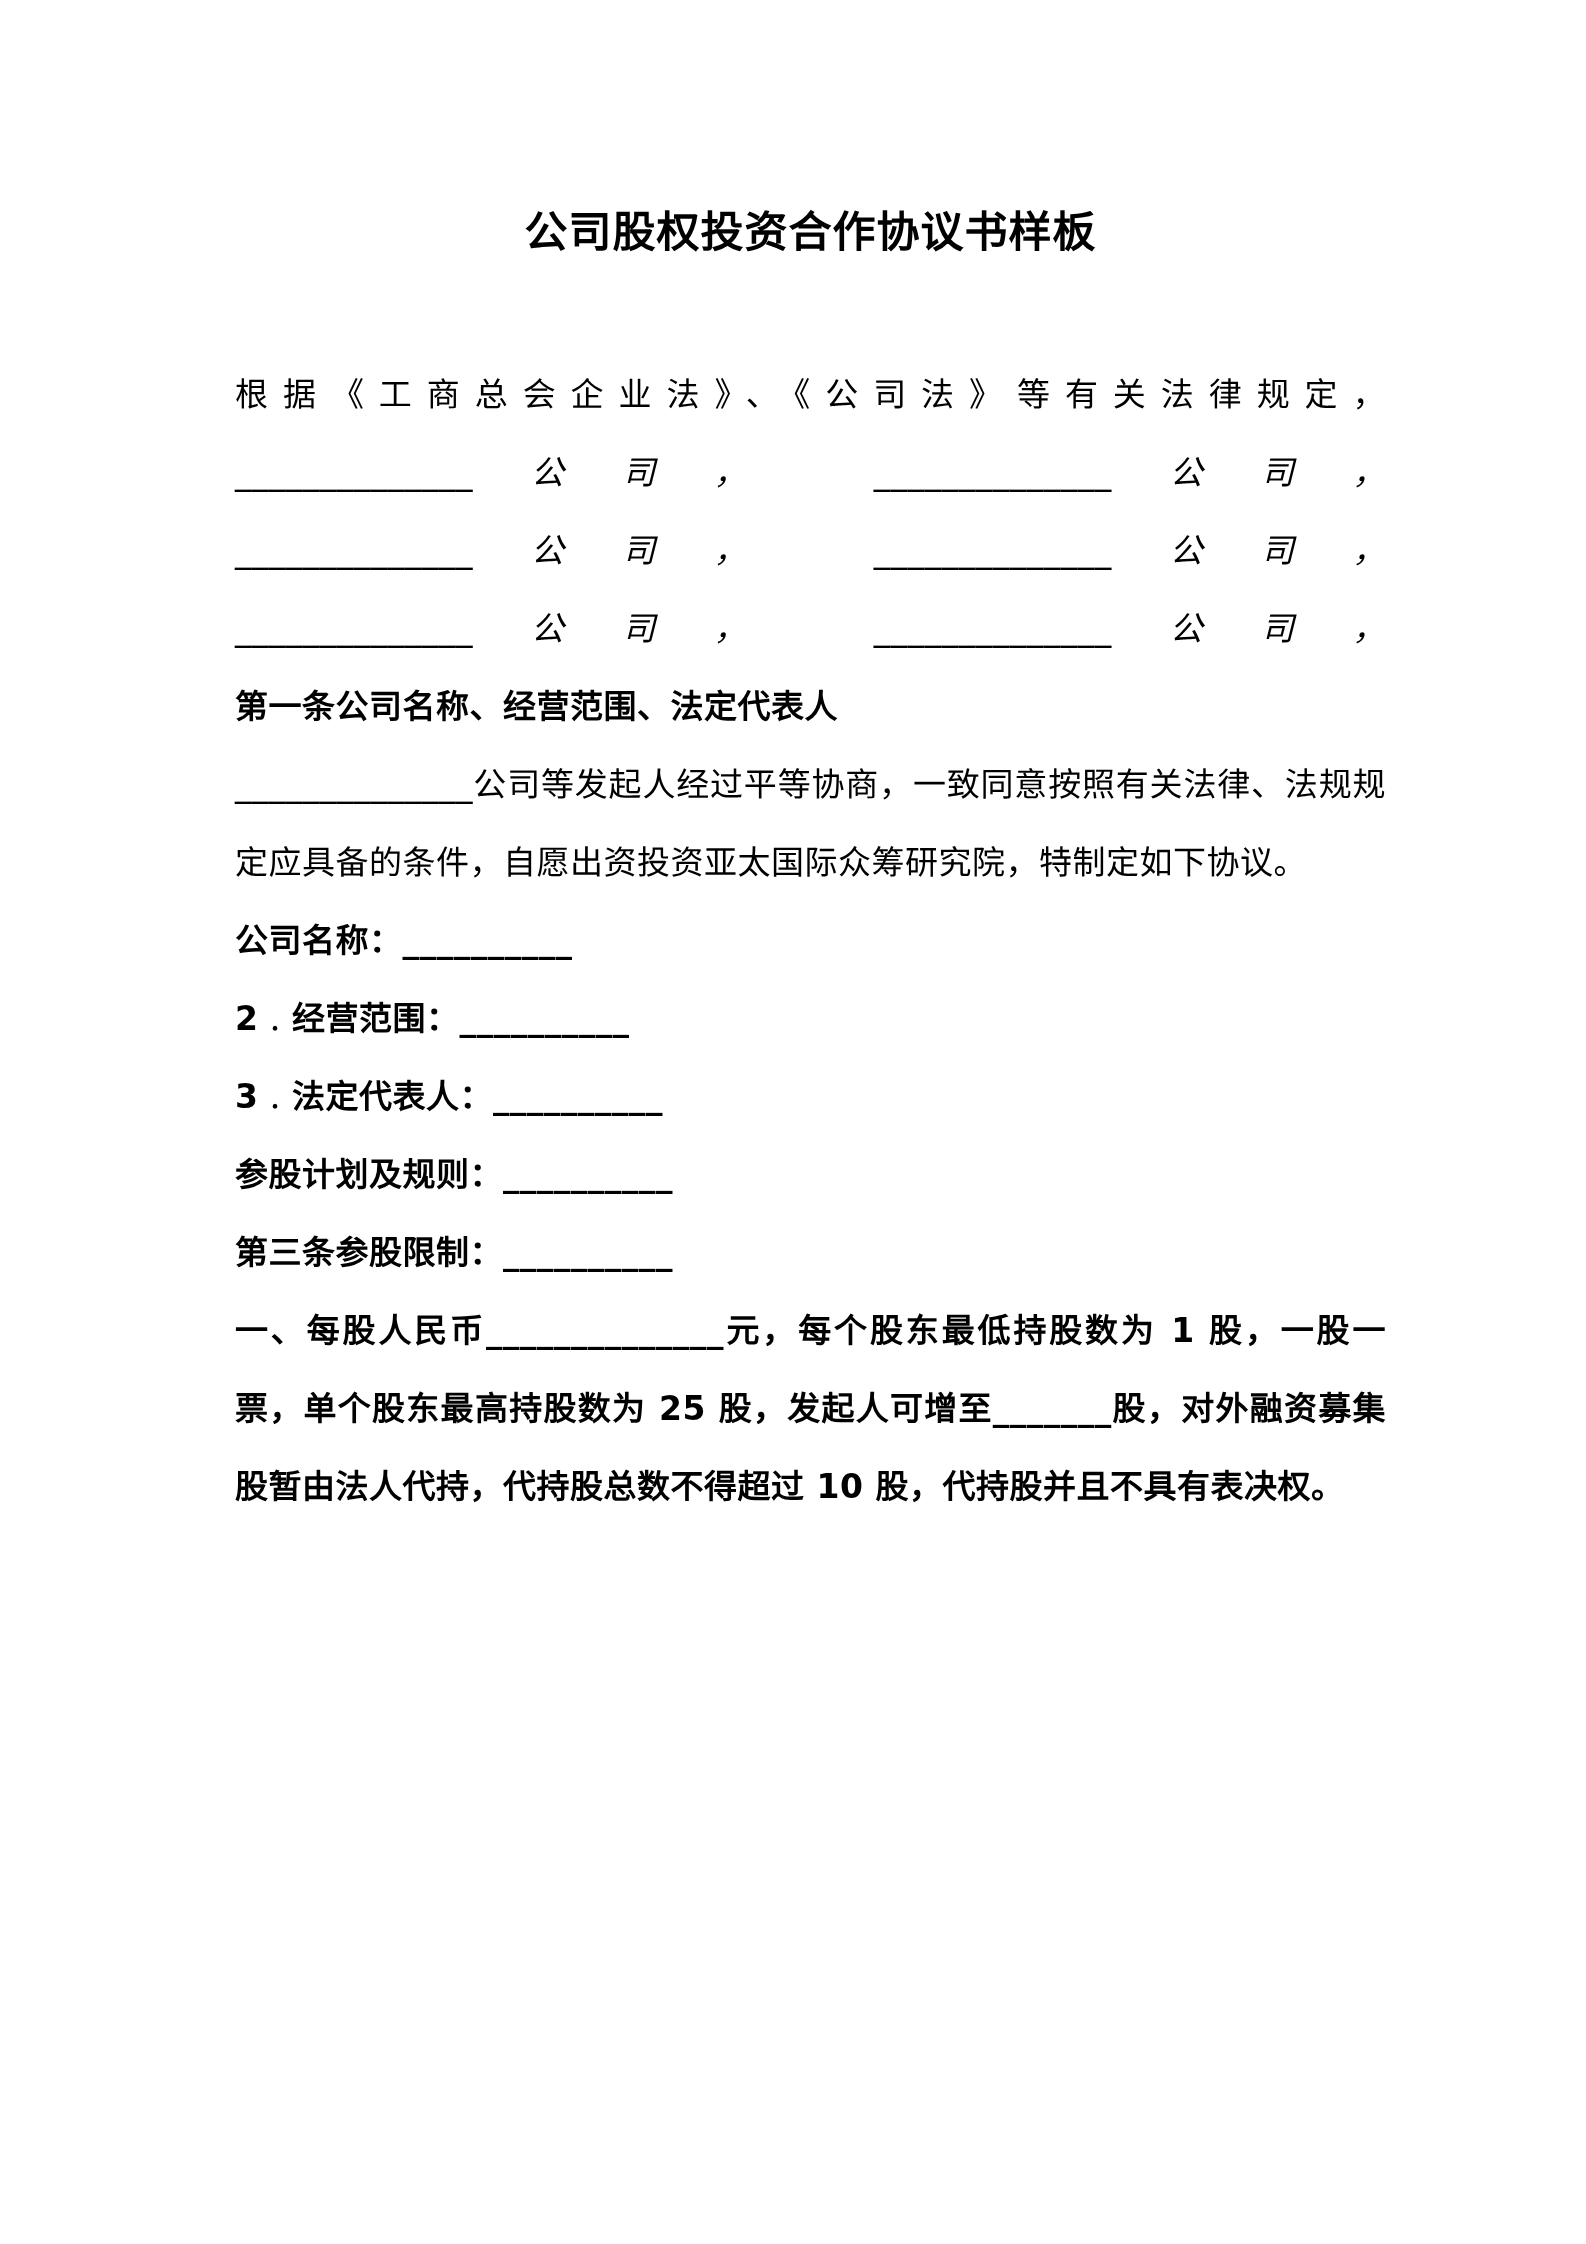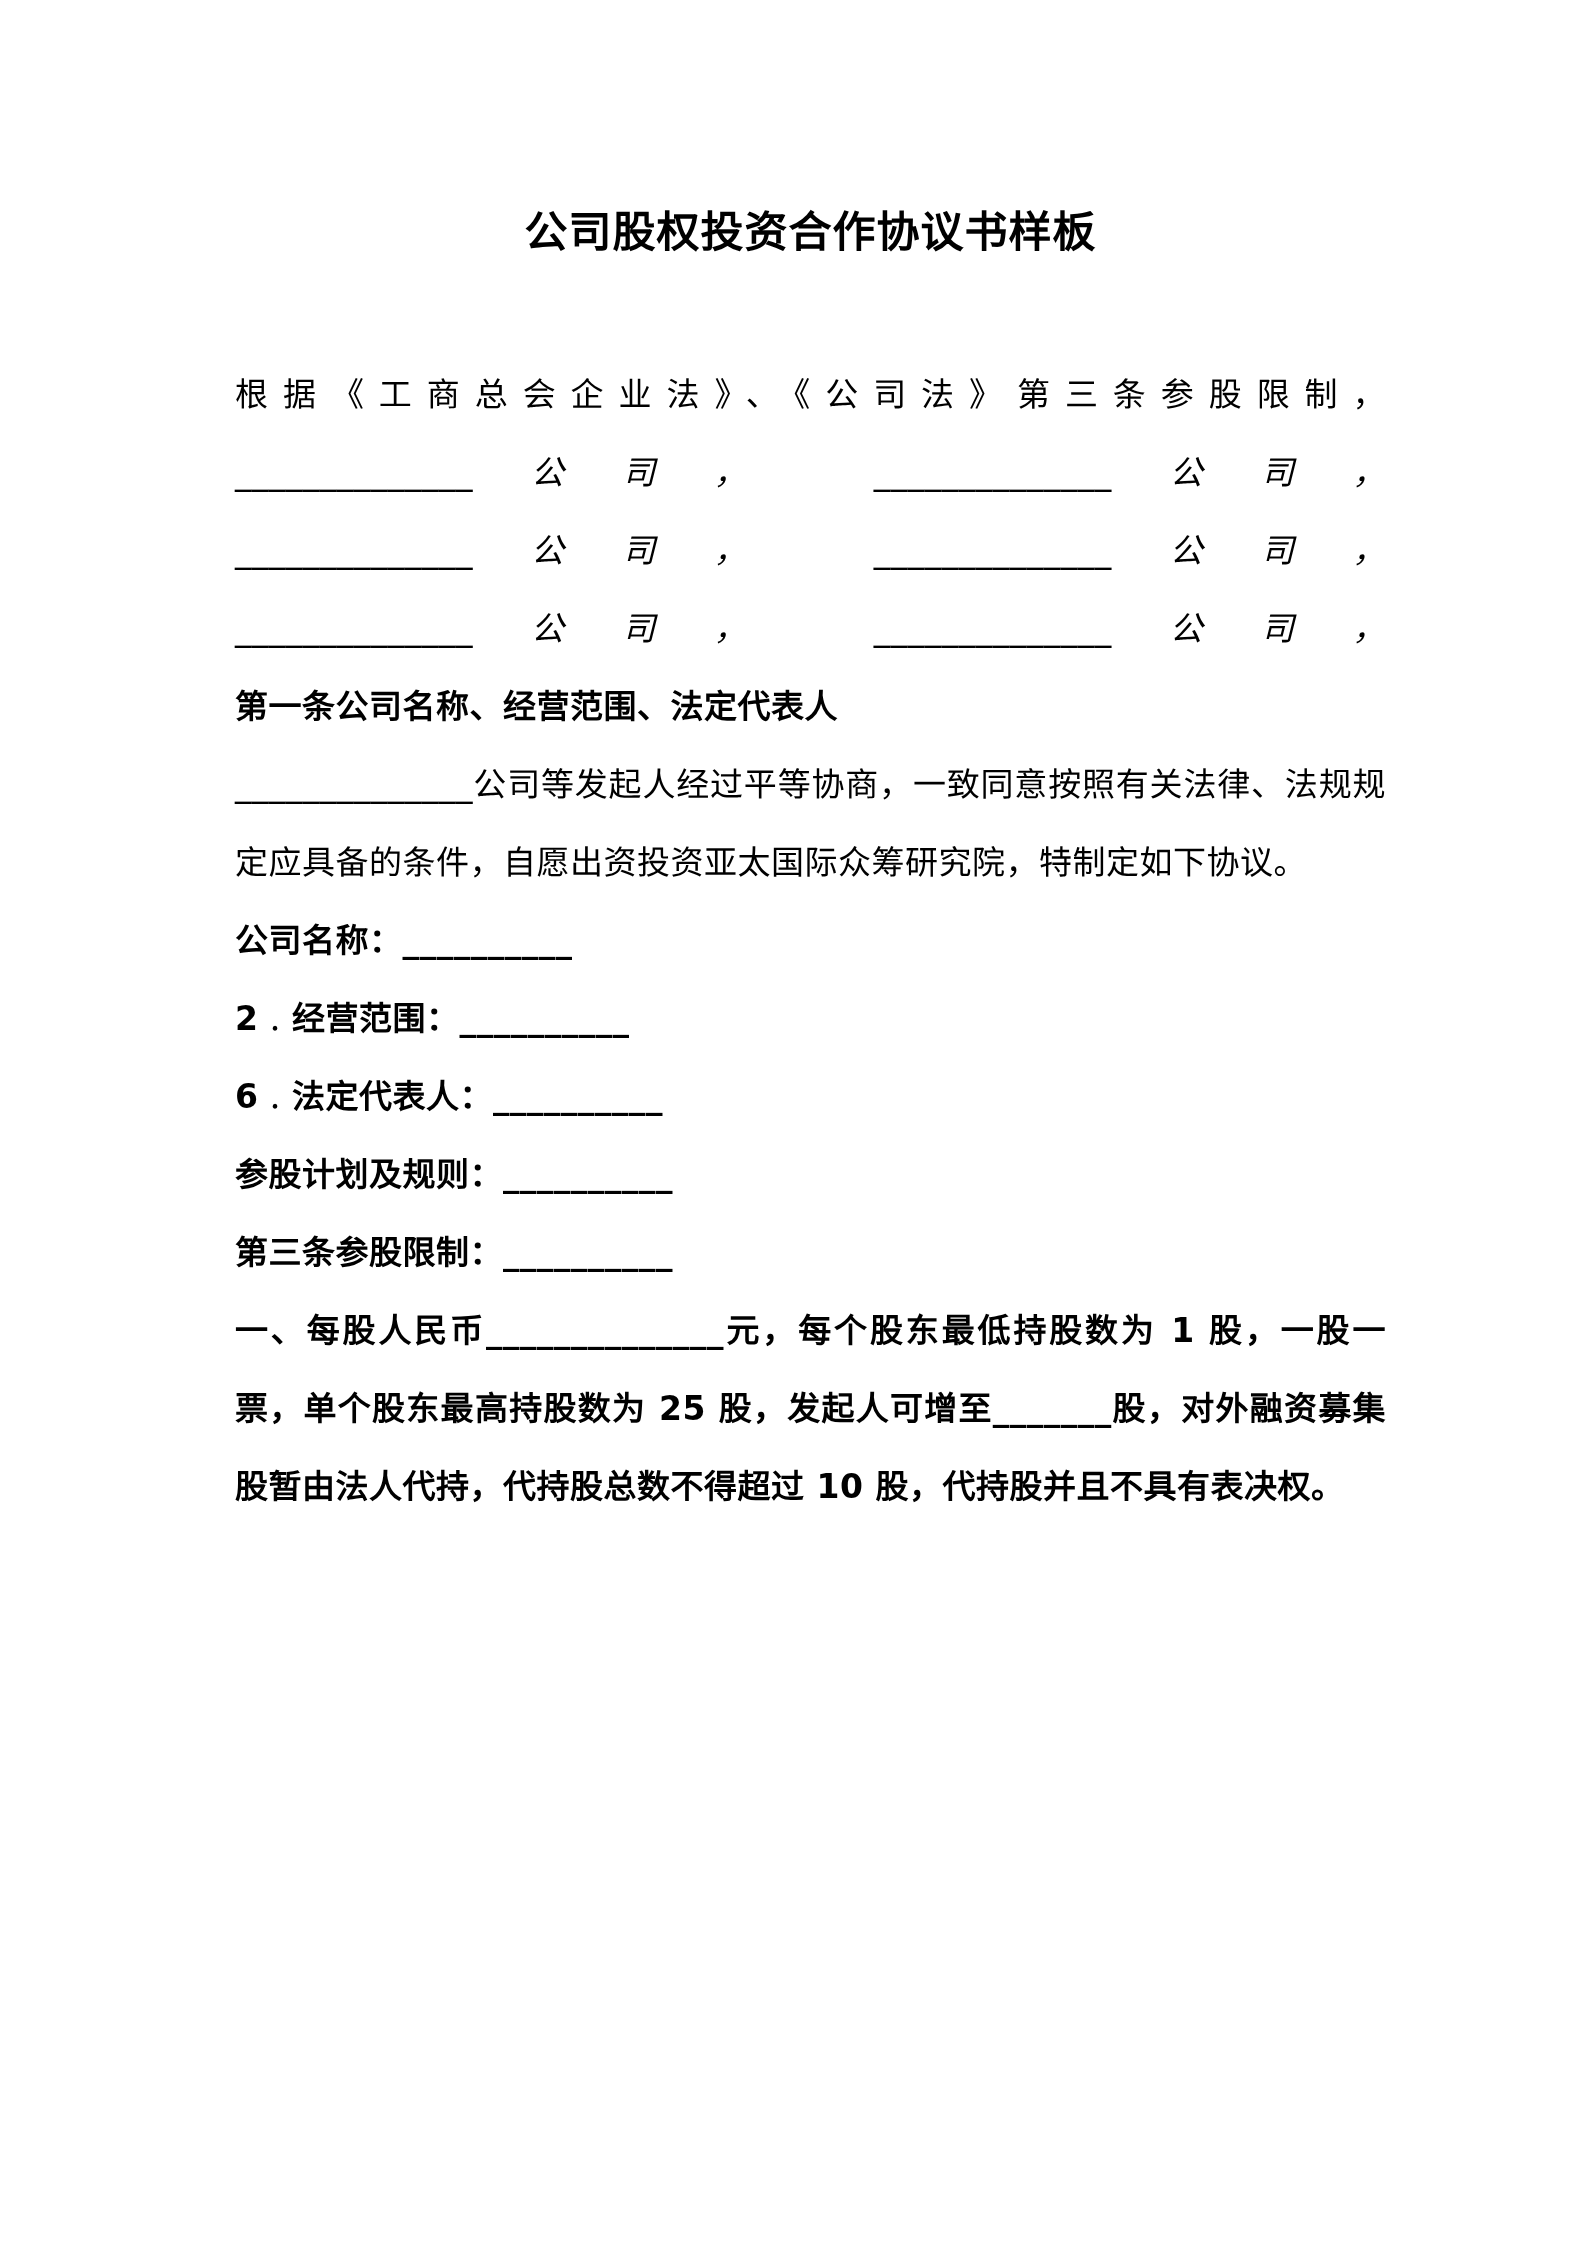--- a/index.html
+++ b/index.html
@@ -54,38 +54,38 @@
 </style>
 </head>
 <body>
 
 <div class="page">
 
   <h1 class="doc-title">公司股权投资合作协议书样板</h1>
 
   <div class="body-block">
 
-    <p class="para spread">根据《工商总会企业法》、《公司法》第三条参股限制，</p>
+    <p class="para spread">根据《工商总会企业法》、《公司法》等有关法律规定，</p>
 
     <p class="para spread blank">______________公司， ______________公司，</p>
 
     <p class="para spread blank">______________公司， ______________公司，</p>
 
     <p class="para spread blank">______________公司， ______________公司，</p>
 
     <p class="para section-head">第一条公司名称、经营范围、法定代表人</p>
 
     <p class="para">______________公司等发起人经过平等协商，一致同意按照有关法律、法规规定应具备的条件，自愿出资投资亚太国际众筹研究院，特制定如下协议。</p>
 
     <p class="para section-head">公司名称：__________</p>
 
 
     <p class="para section-head">2﹒经营范围：__________</p>
 
-    <p class="para section-head">6﹒法定代表人：__________</p>
+    <p class="para section-head">3﹒法定代表人：__________</p>
 
     <p class="para section-head">参股计划及规则：__________</p>
 
 
     <p class="para section-head">第三条参股限制：__________</p>
 
     <p class="para section-head">一、每股人民币______________元，每个股东最低持股数为 1 股，一股一票，单个股东最高持股数为 25 股，发起人可增至_______股，对外融资募集股暂由法人代持，代持股总数不得超过 10 股，代持股并且不具有表决权。</p>
 
   </div>
 </div>

